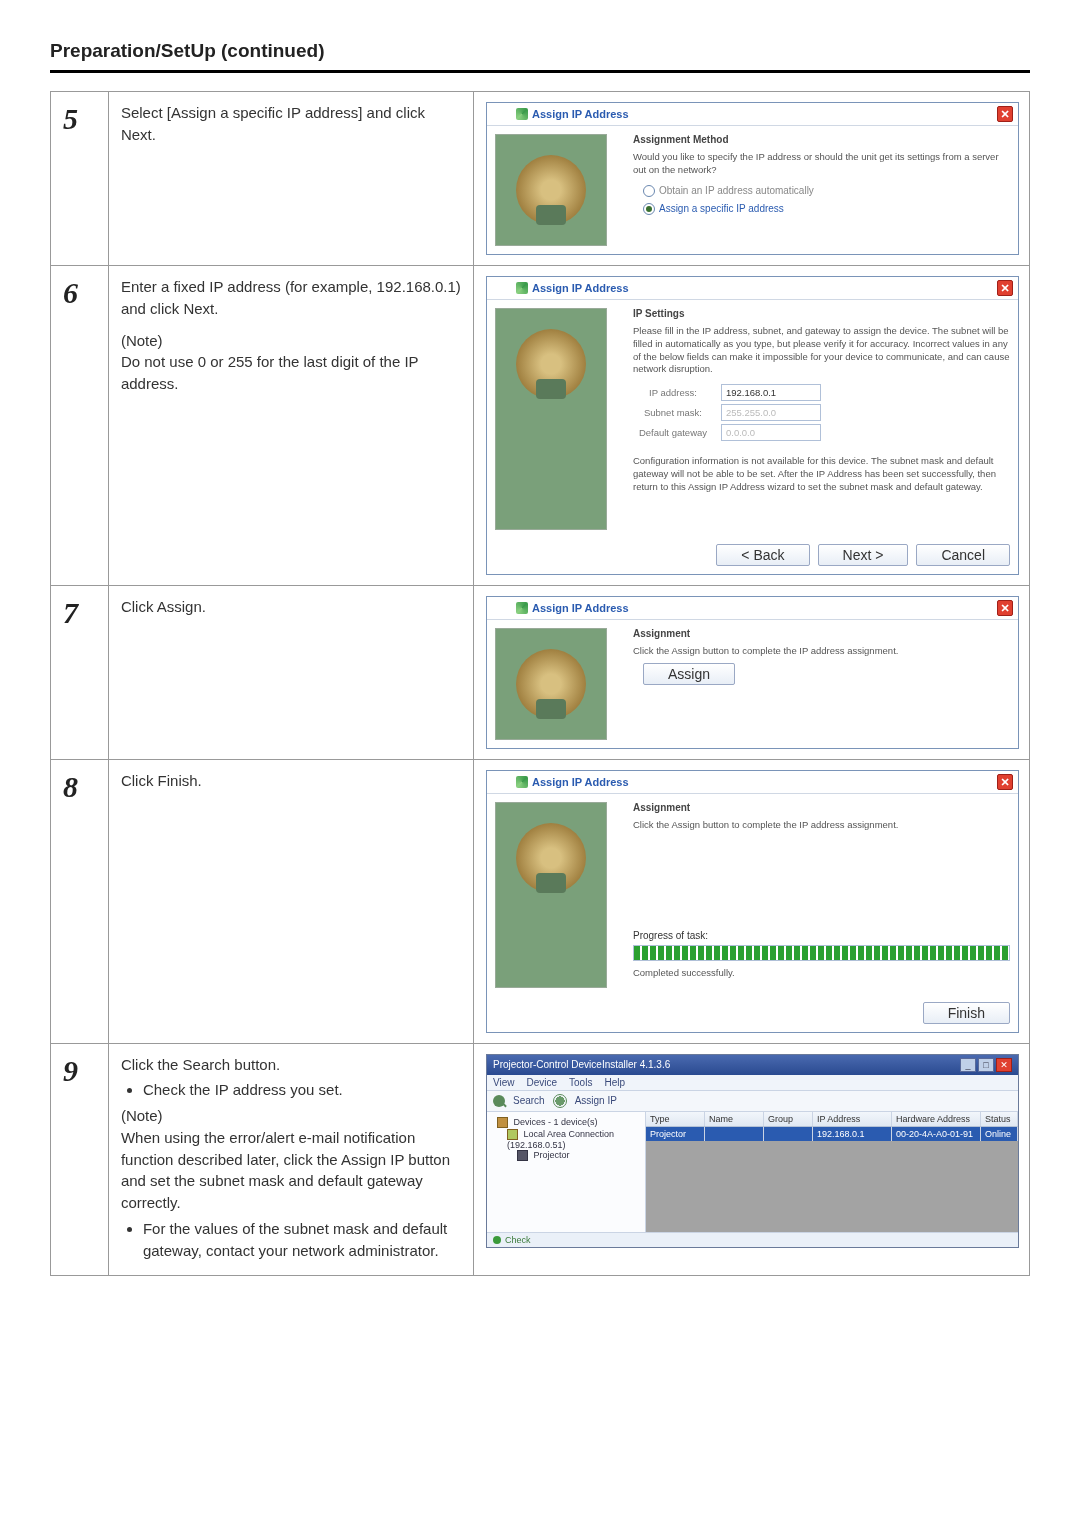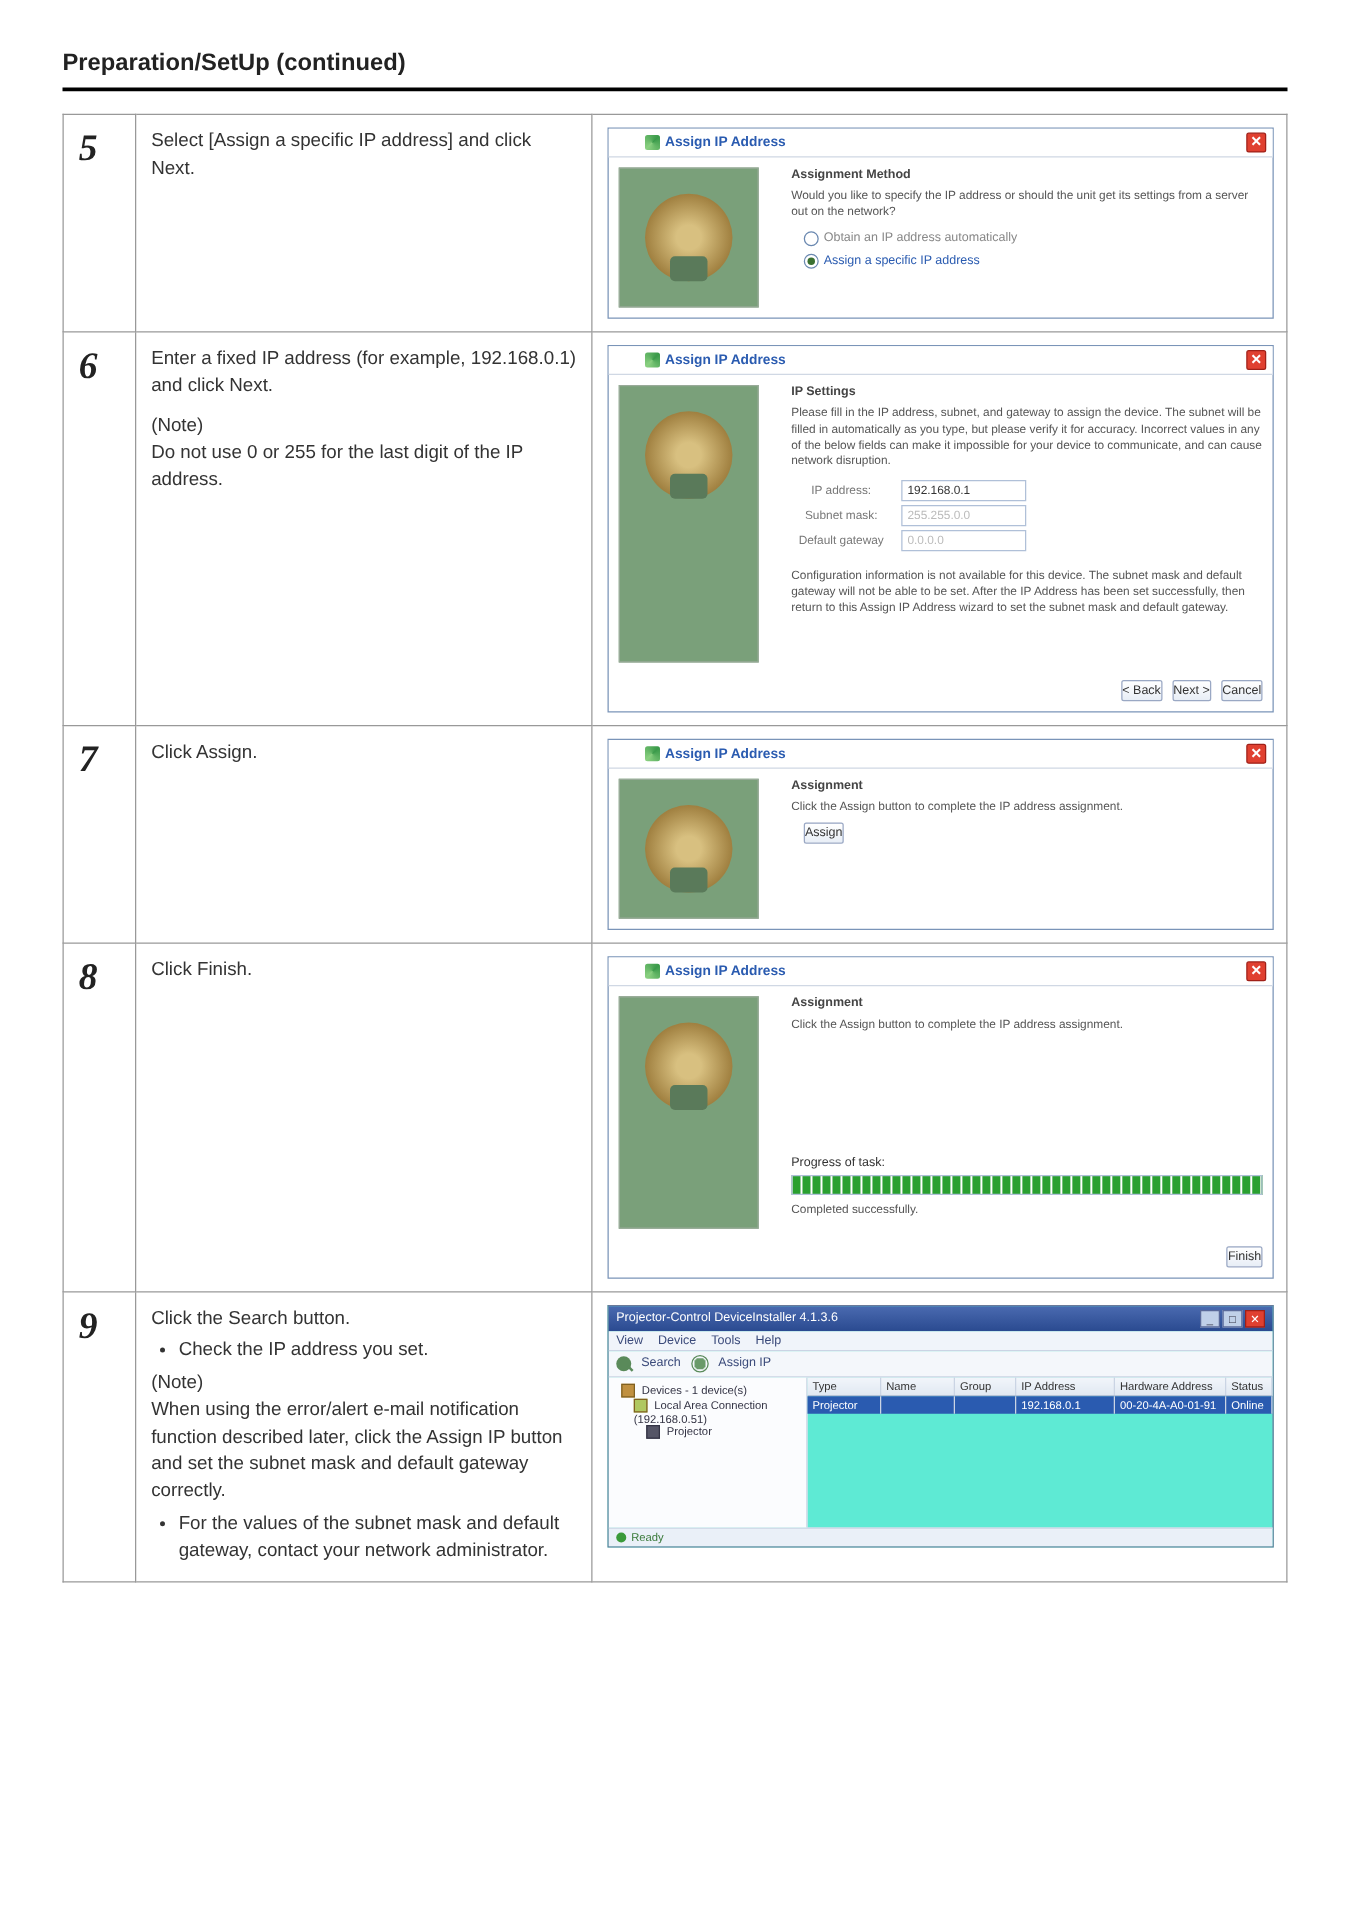--- a/index.html
+++ b/index.html
@@ -153,42 +153,42 @@
     color:#333;
   }
   .form-row .inp.dim { color:#bbb; }
   .btn-row {
     display:flex; justify-content:flex-end; gap:8px;
     padding: 6px 8px 8px 8px;
   }
   .btn {
     border: 1px solid #9aa8c4;
     background: linear-gradient(#fff, #e8eef6);
-    padding: 2px 0;
-    font-size: 10px;
+    padding: 2px 24px;
+    font-size: 14px;
     border-radius: 2px;
     color:#333;
     text-align:right;
   }
   .btn.single { margin-left: 10px; }
   .progress {
     height: 14px;
     border: 1px solid #b0c0d8;
     background: repeating-linear-gradient(
       to right,
       #2aa030 0 6px,
       #fff 6px 8px
     );
     margin: 4px 0 6px 0;
   }
 
   
   .app {
     border: 1px solid #6a7a9a;
-    background: #5eead4;
+    background: #a3a3a3;
     font-family: Tahoma, Arial, sans-serif;
     font-size: 10px;
     width: 100%;
   }
   .app-title {
     background: linear-gradient(#4a6ab0, #2a4a90);
     color: #fff;
     font-size: 10px;
     padding: 3px 6px;
     display:flex; justify-content:space-between; align-items:center;
@@ -463,21 +463,21 @@
                 <div class="c-name"></div>
                 <div class="c-group"></div>
                 <div class="c-ip">192.168.0.1</div>
                 <div class="c-hw">00-20-4A-A0-01-91</div>
                 <div class="c-st">Online</div>
               </div>
             </div>
           </div>
           <div class="status-bar">
             <span class="dot"></span>
-            <span>Ready</span>
+            <span>Check</span>
           </div>
         </div>
       </td>
     </tr>
   </tbody>
     </table>
 
 </div>
 
 </body></html>

